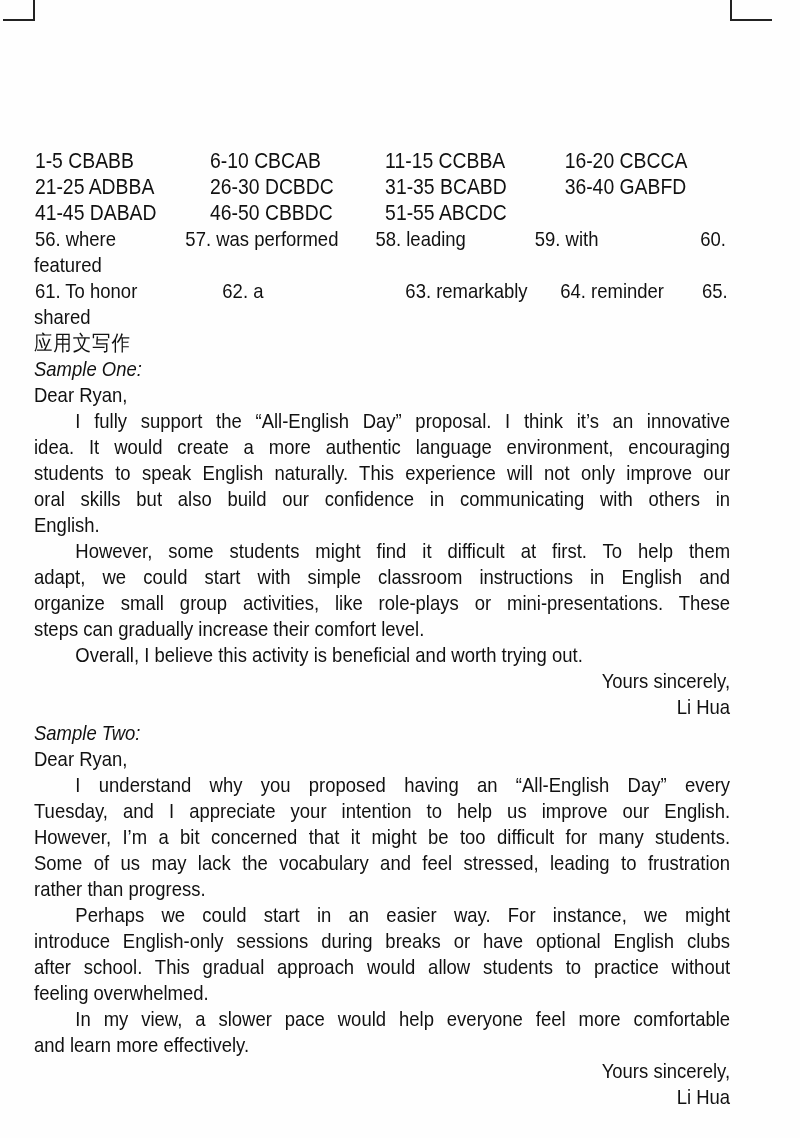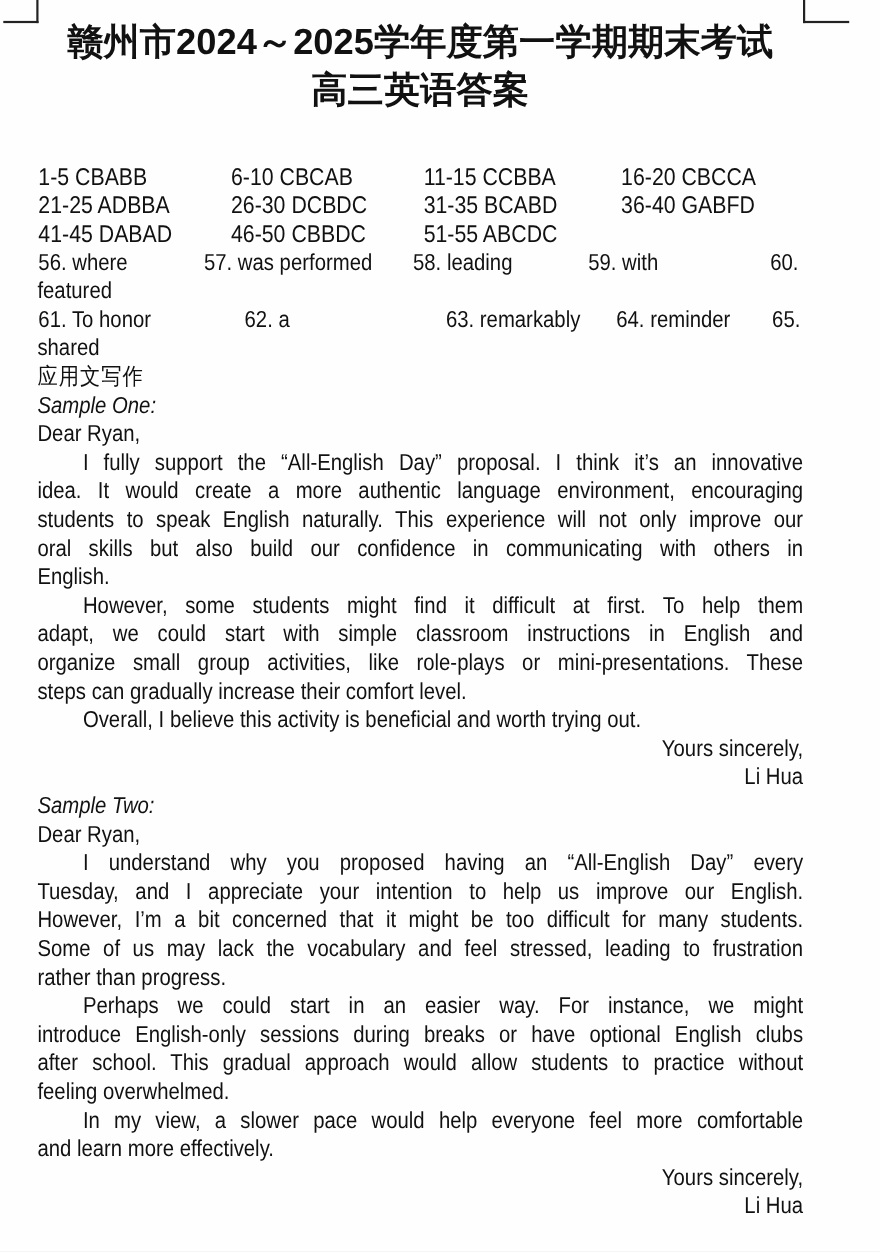--- a/index.html
+++ b/index.html
@@ -49,24 +49,20 @@
   .f1-c0 { left: 1px; }    .f1-c1 { left: 172px; }  .f1-c2 { left: 388px; }  .f1-c3 { left: 569px; }  .f1-c4 { left: 757px; }
   .f2-c0 { left: 1px; }    .f2-c1 { left: 214px; }  .f2-c2 { left: 422px; }  .f2-c3 { left: 598px; }  .f2-c4 { left: 759px; }
 </style>
 </head>
 <body>
 
 <div class="page">
   <div class="crop-mark tl"></div>
   <div class="crop-mark tr"></div>
 
-  <div class="title">
-    <div>赣州市2024～2025学年度第一学期期末考试</div>
-    <div>高三英语答案</div>
-  </div>
 
   <div class="body-block" id="body-block">
       <div class="line obj-row">
         <span class="cell obj-c0">1-5 CBABB</span>
         <span class="cell obj-c1">6-10 CBCAB</span>
         <span class="cell obj-c2">11-15 CCBBA</span>
         <span class="cell obj-c3">16-20 CBCCA</span>
       </div>
       <div class="line obj-row">
         <span class="cell obj-c0">21-25 ADBBA</span>

